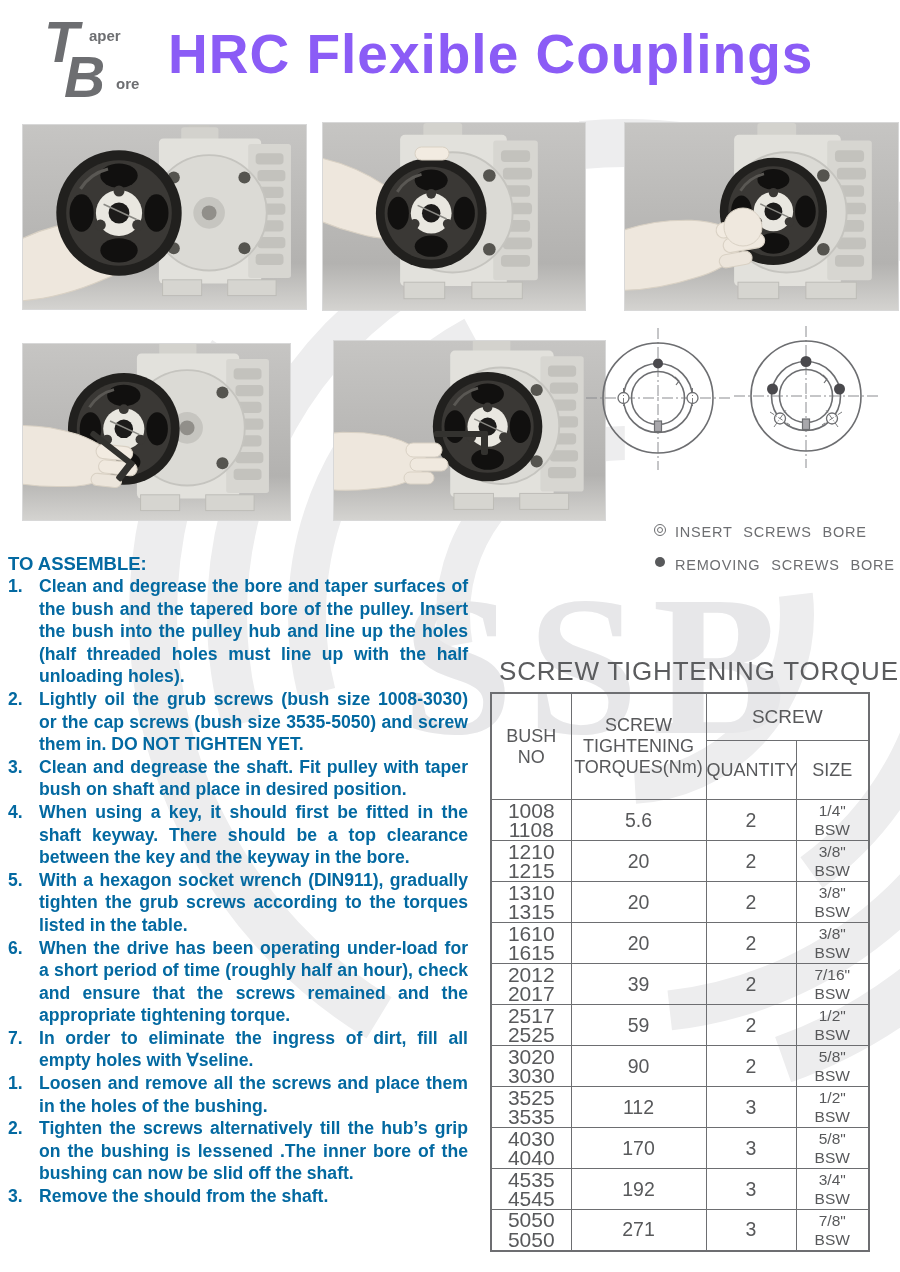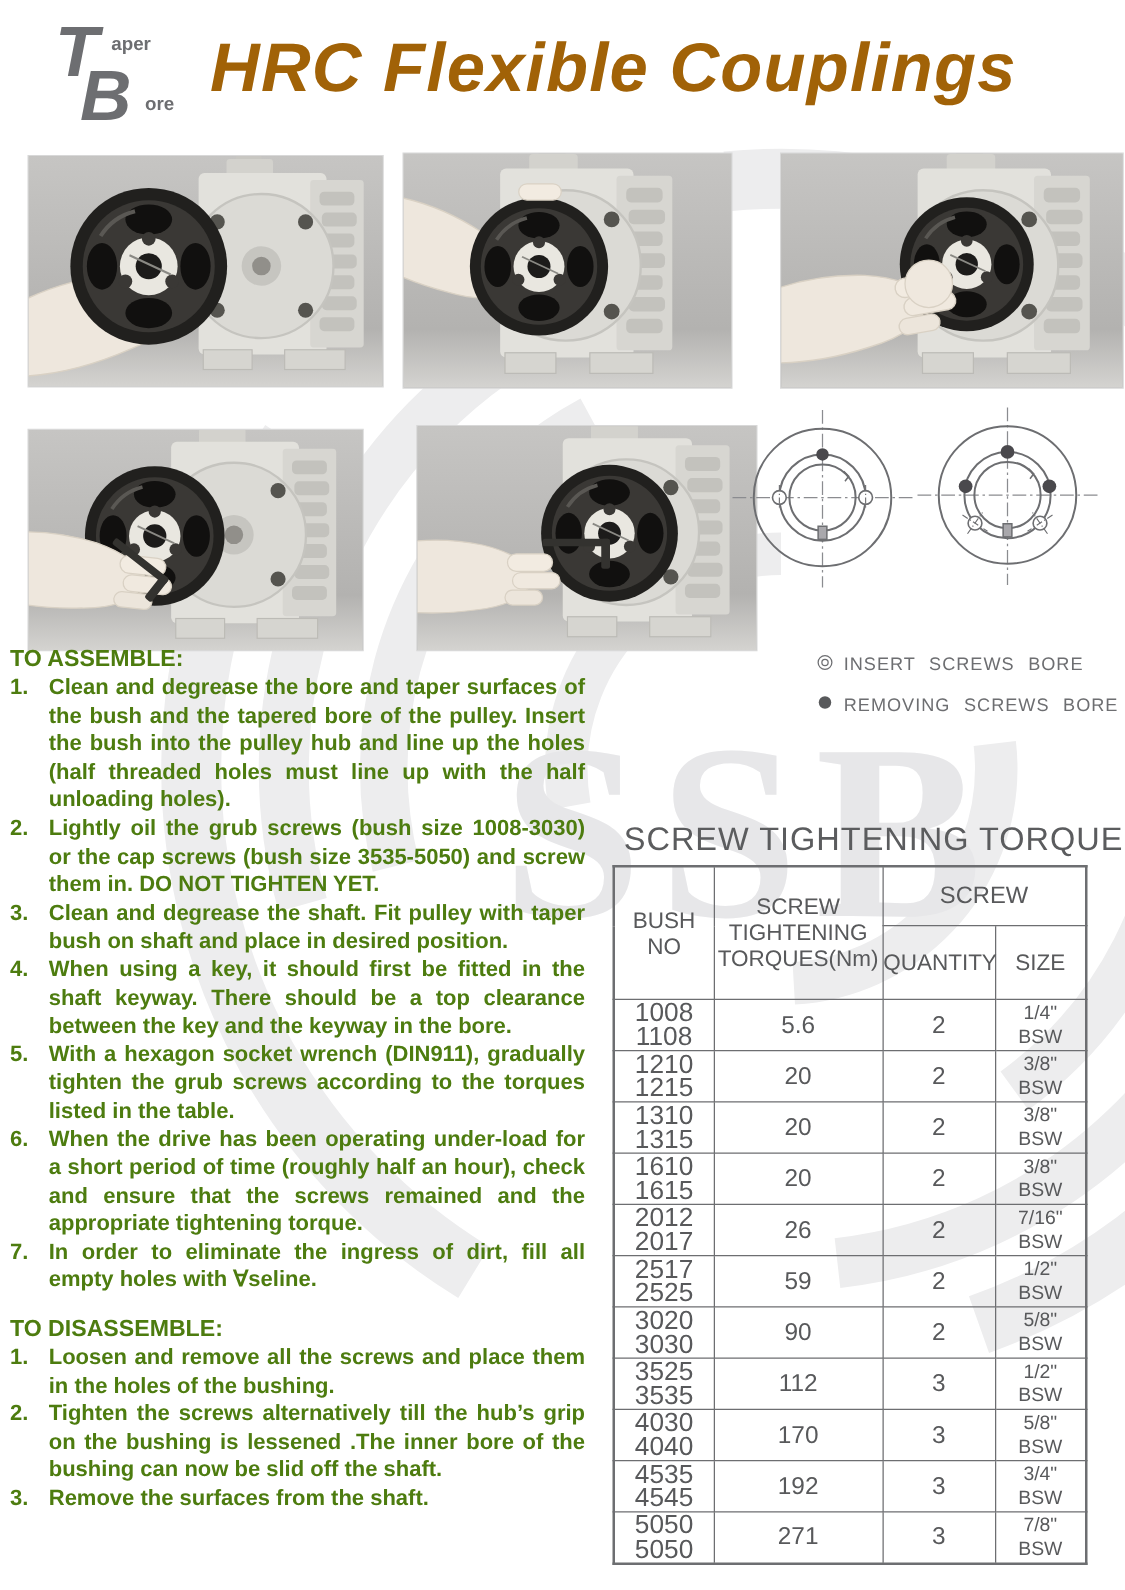--- a/index.html
+++ b/index.html
@@ -15,41 +15,41 @@
   
   .logo{position:absolute;left:44px;top:12px;width:140px;height:100px;color:#6d6e71;z-index:2;}
   .logo .big{font-weight:bold;font-style:italic;font-size:57px;line-height:1;position:absolute;}
   .logo .small{font-weight:bold;font-size:15px;position:absolute;}
   .logo-t{left:0;top:2px;}
   .logo-aper{left:45px;top:15px;}
   .logo-b{left:20px;top:37px;}
   .logo-ore{left:72px;top:63px;}
   .page-title{
     position:absolute;left:168px;top:22px;z-index:2;
-    font-size:55px;font-weight:bold;font-style:italic;color:#a16207;
+    font-size:55px;font-weight:bold;color:#8b5cf6;
     letter-spacing:1px;white-space:nowrap;
   }
 
   
   .photo{position:absolute;z-index:1;background:#bcbbb9;box-shadow:0 0 0 1px #d8d8d8;}
   .photo svg{display:block;width:100%;height:100%;}
 
   
   .diagrams{position:absolute;left:578px;top:322px;width:322px;height:162px;z-index:1;}
   .legend{position:absolute;left:654px;top:524px;z-index:2;color:#6d6e71;}
   .legend-row{display:flex;height:18px;margin-bottom:15px;}
   .legend-label{font-size:14.5px;letter-spacing:0.8px;word-spacing:6px;margin-left:9px;white-space:nowrap;}
   .icon-insert{width:10px;height:10px;border:1.6px solid #6d6e71;border-radius:50%;position:relative;flex:none;}
   .icon-insert::after{content:"";position:absolute;inset:1.8px;border:1.5px solid #6d6e71;border-radius:50%;}
   .icon-remove{width:10px;height:10px;background:#58595b;border-radius:50%;flex:none;margin:0 1px;}
 
   
   .instructions{
-    position:absolute;left:8px;top:515px;width:460px;z-index:2;
-    color:#4d7c0f;font-weight:bold;font-size:17.6px;line-height:22.6px;
+    position:absolute;left:8px;top:552px;width:460px;z-index:2;
+    color:#0369a1;font-weight:bold;font-size:17.6px;line-height:22.6px;
   }
   .instructions h3{margin:0;font-size:18.5px;line-height:23px;}
   .instructions .gap{margin-top:16px;}
   .item{display:flex;}
   .item .num{width:31px;flex:none;}
   .item .itext{flex:1;text-align:justify;}
 
   
   .table-title{
     position:absolute;left:499px;top:656px;z-index:2;
@@ -291,36 +291,35 @@
       <div class="item">
         <span class="num">6.</span>
         <span class="itext">When the drive has been operating under-load for a short period of time (roughly half an hour), check and ensure that the screws remained and the appropriate tightening torque.</span>
       </div>
 
       <div class="item">
         <span class="num">7.</span>
         <span class="itext">In order to eliminate the ingress of dirt, fill all empty holes with ∀seline.</span>
       </div>
     </div>
-  <h3 class="gap">TO DISASSEMBLE:</h3>
   <div>
 
       <div class="item">
         <span class="num">1.</span>
         <span class="itext">Loosen and remove all the screws and place them in the holes of the bushing.</span>
       </div>
 
       <div class="item">
         <span class="num">2.</span>
         <span class="itext">Tighten the screws alternatively till the hub’s grip on the bushing is lessened .The inner bore of the bushing can now be slid off the shaft.</span>
       </div>
 
       <div class="item">
         <span class="num">3.</span>
-        <span class="itext">Remove the surfaces from the shaft.</span>
+        <span class="itext">Remove the should from the shaft.</span>
       </div>
     </div>
 </div>
 
 <div class="table-title">SCREW TIGHTENING TORQUES</div>
 <table class="torque">
   <colgroup>
       <col style="width:80px">
       <col style="width:135px">
       <col style="width:90px">
@@ -374,21 +373,21 @@
 1615</td>
         <td class="c-torque">20</td>
         <td class="c-qty">2</td>
         <td class="c-size pre">3/8"
 BSW</td>
       </tr>
 
       <tr>
         <td class="c-bush pre">2012
 2017</td>
-        <td class="c-torque">26</td>
+        <td class="c-torque">39</td>
         <td class="c-qty">2</td>
         <td class="c-size pre">7/16"
 BSW</td>
       </tr>
 
       <tr>
         <td class="c-bush pre">2517
 2525</td>
         <td class="c-torque">59</td>
         <td class="c-qty">2</td>

